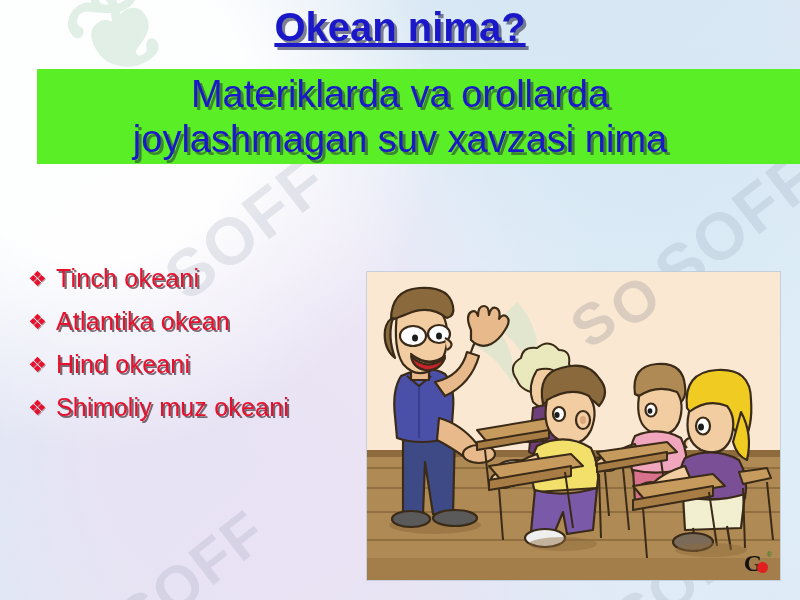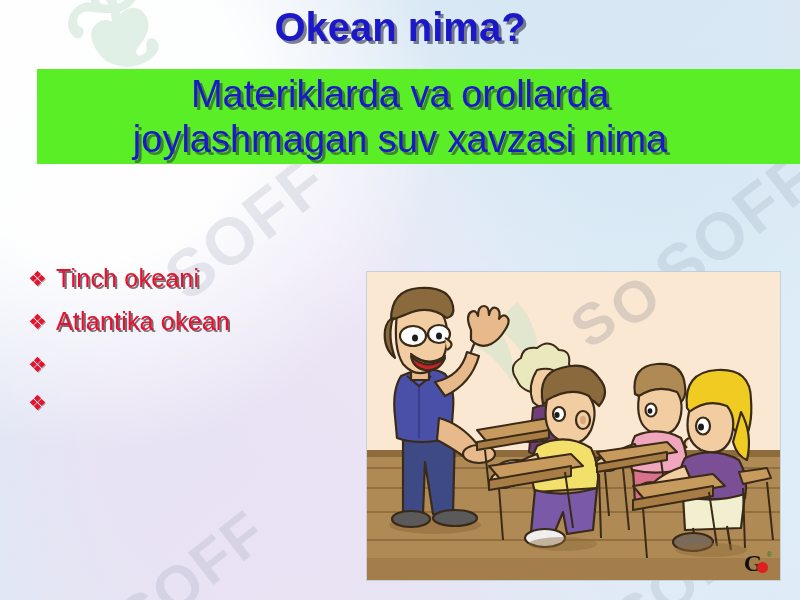--- a/index.html
+++ b/index.html
@@ -61,20 +61,21 @@
     left: 0;
     top: 6px;
     width: 800px;
     text-align: center;
     font-size: 40px;
     font-weight: bold;
     color: #1a18c8;
     text-shadow: 3px 3px 0 rgba(30,30,60,0.55);
     line-height: 1.05;
     letter-spacing: 0px;
+    text-decoration: underline;
   }
 
   
   #green-banner {
     position: absolute;
     left: 37px;
     top: 69px;
     width: 763px;
     height: 95px;
     background: #5aee26;
@@ -196,23 +197,25 @@
     <div class="bullet-item">
       <span class="bullet-marker">❖</span>
       <span class="bullet-text">Tinch okeani</span>
     </div>
     <div class="bullet-item">
       <span class="bullet-marker">❖</span>
       <span class="bullet-text">Atlantika okean</span>
     </div>
     <div class="bullet-item">
       <span class="bullet-marker">❖</span>
+      <span class="bullet-text">Hind okeani</span>
     </div>
     <div class="bullet-item">
       <span class="bullet-marker">❖</span>
+      <span class="bullet-text">Shimoliy muz okeani</span>
     </div>
   </div>
 
   <div id="classroom-figure">
     <svg viewBox="0 0 413 308" xmlns="http://www.w3.org/2000/svg">
 
       <rect x="0" y="0" width="413" height="308" fill="#fbe8d2"></rect>
 
       <path d="M150 30 q28 30 18 72 q-20 -36 -38 -46 q20 26 16 56 q-22 -34 -40 -38 z" fill="#cfe3cc" opacity="0.55"></path>
 

